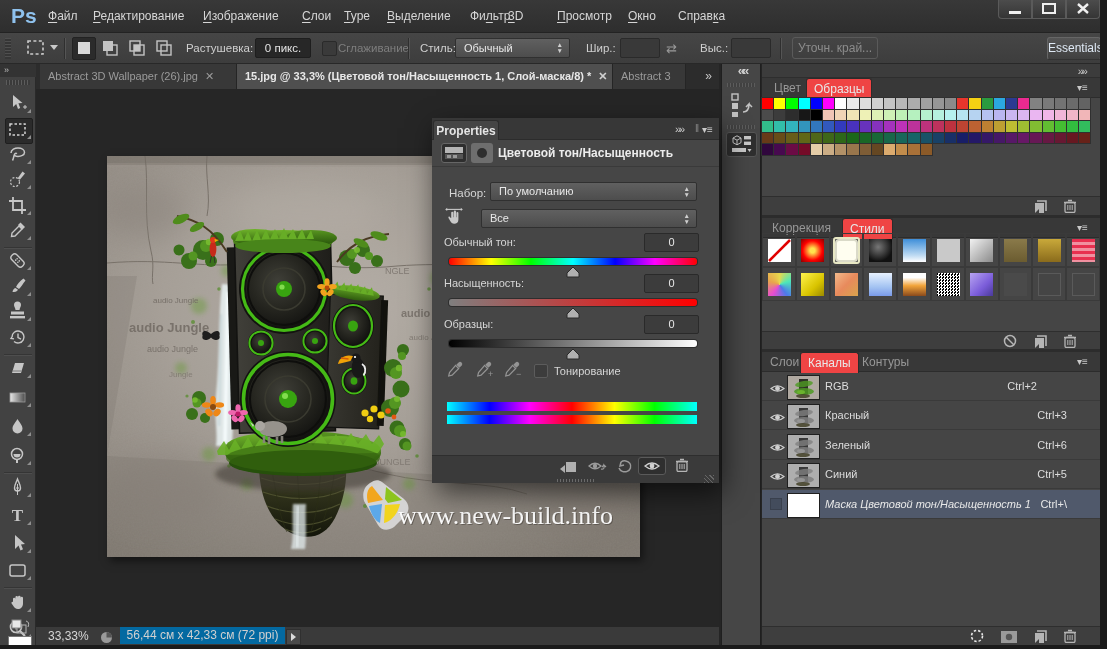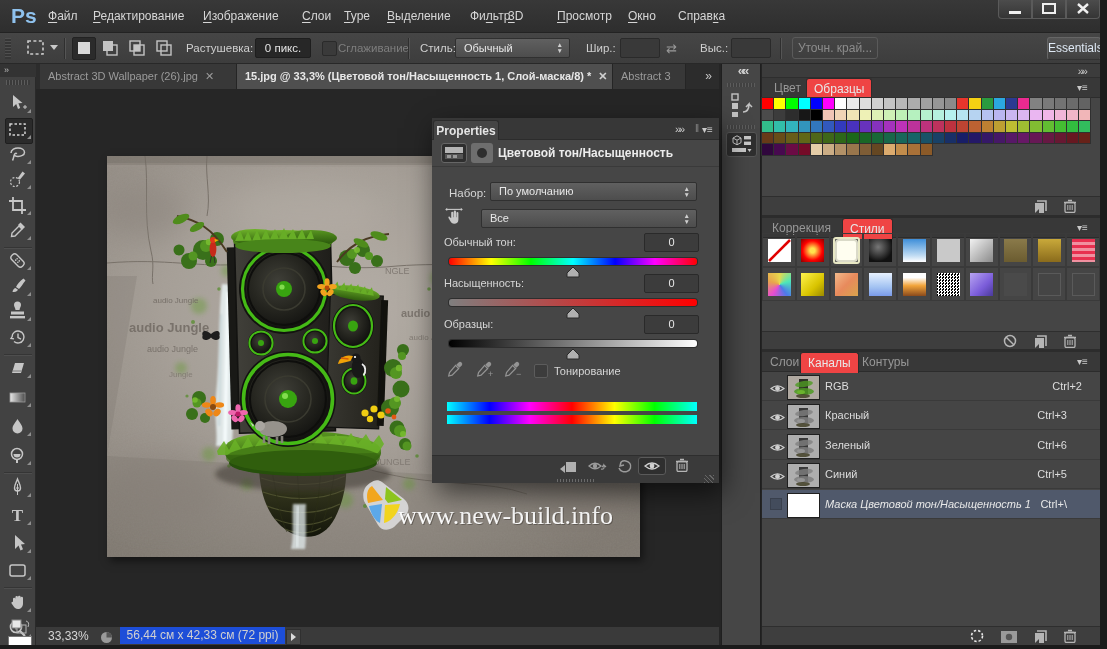--- a/index.html
+++ b/index.html
@@ -638,21 +638,21 @@
  </g>
 </svg>
 </div>
 
 <div id="statusbar" class="abs"></div>
 <div class="abs" style="left:48px;top:627px;height:18px;line-height:18px;font-size:12px;color:#d6d6d6">33,33%</div>
 <div class="abs" style="left:100px;top:630px"><svg width="13" height="13">
       <circle cx="6.5" cy="6.5" r="5.5" fill="#9a9a9a"></circle>
       <path d="M6.5 6.5 L6.5 1 A5.5 5.5 0 0 1 12 6.5 Z" fill="#555"></path>
     </svg></div>
-<div class="abs" style="left:120px;top:627px;width:165px;height:17px;font-size:12px;color:#d0d0d0;line-height:17px;text-align:center;background:#1d4ed8">56,44 см x 42,33 см (72 ppi)</div>
+<div class="abs" style="left:120px;top:627px;width:165px;height:17px;font-size:12px;color:#d0d0d0;line-height:17px;text-align:center;background:#0369a1">56,44 см x 42,33 см (72 ppi)</div>
 <div class="abs" style="left:286px;top:629px;width:13px;height:14px;background:#4a4a4a;border:1px solid #303030">
     <div style="margin:3px 0 0 4px;width:0;height:0;border-top:4px solid transparent;border-bottom:4px solid transparent;border-left:5px solid #ddd"></div>
   </div>
 <div id="botborder" class="abs"></div>
 
 <div id="dockstrip" class="abs"></div>
 <div class="abs" style="left:730px;top:65px;width:24px;height:12px;color:#cfcfcf;font-size:13px;line-height:12px;text-align:center;letter-spacing:-3px;font-weight:bold">««</div>
 <div class="abs" style="left:727px;top:83px;width:28px;height:4px;background:repeating-linear-gradient(90deg,#5c5c5c 0 1px,#414141 1px 3px)"></div>
 <div class="abs" style="left:729px;top:92px"><svg width="24" height="26">
       <rect x="3" y="2" width="6" height="6" fill="none" stroke="#c2c2c2" stroke-width="1.4"></rect>
@@ -890,21 +890,21 @@
         <circle cx="7.5" cy="5.5" r="2.4" fill="#cfcfcf"></circle>
       </svg></div>
     <div class="abs" style="left:787px;top:375px;width:31px;height:23px;background:#b0a9a1;border:1px solid #1f1f1f;overflow:hidden">
    <div class="abs" style="left:11px;top:3px;width:9px;height:15px;background:#2e2d28"></div>
    <div class="abs" style="left:7px;top:5px;width:18px;height:6px;background:#4e9a22;border-radius:50%;opacity:.8;transform:rotate(-8deg)"></div>
    <div class="abs" style="left:6px;top:12px;width:20px;height:7px;background:#4e9a22;border-radius:50%;opacity:.85"></div>
    <div class="abs" style="left:9px;top:14px;width:8px;height:4px;background:#6cb32e;border-radius:50%"></div>
    <div class="abs" style="left:8px;top:18px;width:14px;height:4px;background:#3c3a1e;border-radius:50%;opacity:.8"></div>
     </div>
     <div class="abs" style="left:825px;top:372px;height:29px;line-height:29px;font-size:11px;color:#dcdcdc">RGB</div>
-    <div class="abs" style="left:1032px;top:372px;width:50px;height:29px;line-height:29px;font-size:11px;color:#dcdcdc;text-align:right">Ctrl+2</div>
+    <div class="abs" style="left:987px;top:372px;width:50px;height:29px;line-height:29px;font-size:11px;color:#dcdcdc;text-align:right">Ctrl+2</div>
     <div class="abs chrow" style="left:762px;top:401.4px"></div>
     <div class="abs" style="left:770px;top:409.4px"><svg width="15" height="11">
         <path d="M1 5.5 Q7.5 0 14 5.5 Q7.5 11 1 5.5 Z" fill="none" stroke="#cfcfcf" stroke-width="1.2"></path>
         <circle cx="7.5" cy="5.5" r="2.4" fill="#cfcfcf"></circle>
       </svg></div>
     <div class="abs" style="left:787px;top:404.4px;width:31px;height:23px;background:#aeaeae;border:1px solid #1f1f1f;overflow:hidden">
    <div class="abs" style="left:11px;top:3px;width:9px;height:15px;background:#383838"></div>
    <div class="abs" style="left:7px;top:5px;width:18px;height:6px;background:#7f7f7f;border-radius:50%;opacity:.8;transform:rotate(-8deg)"></div>
    <div class="abs" style="left:6px;top:12px;width:20px;height:7px;background:#7f7f7f;border-radius:50%;opacity:.85"></div>
    <div class="abs" style="left:9px;top:14px;width:8px;height:4px;background:#959595;border-radius:50%"></div>

